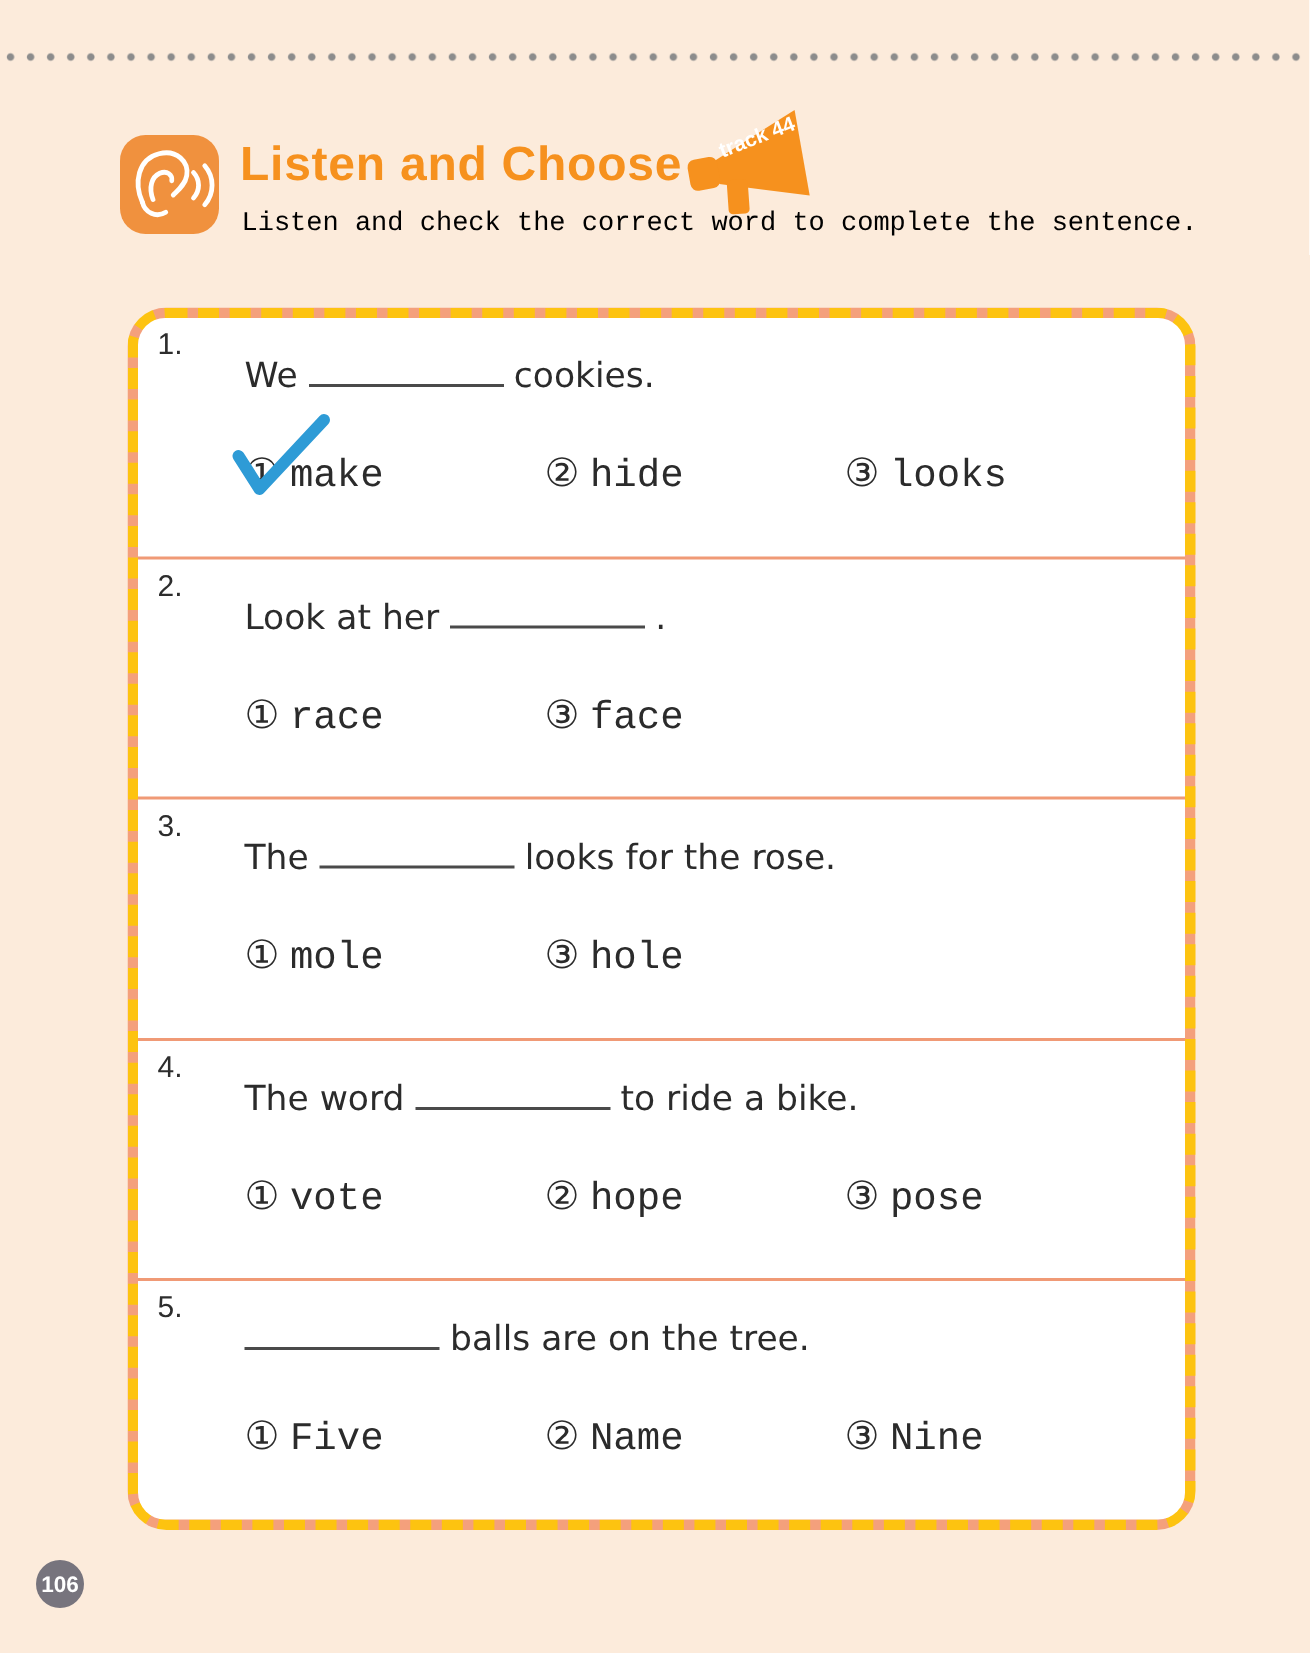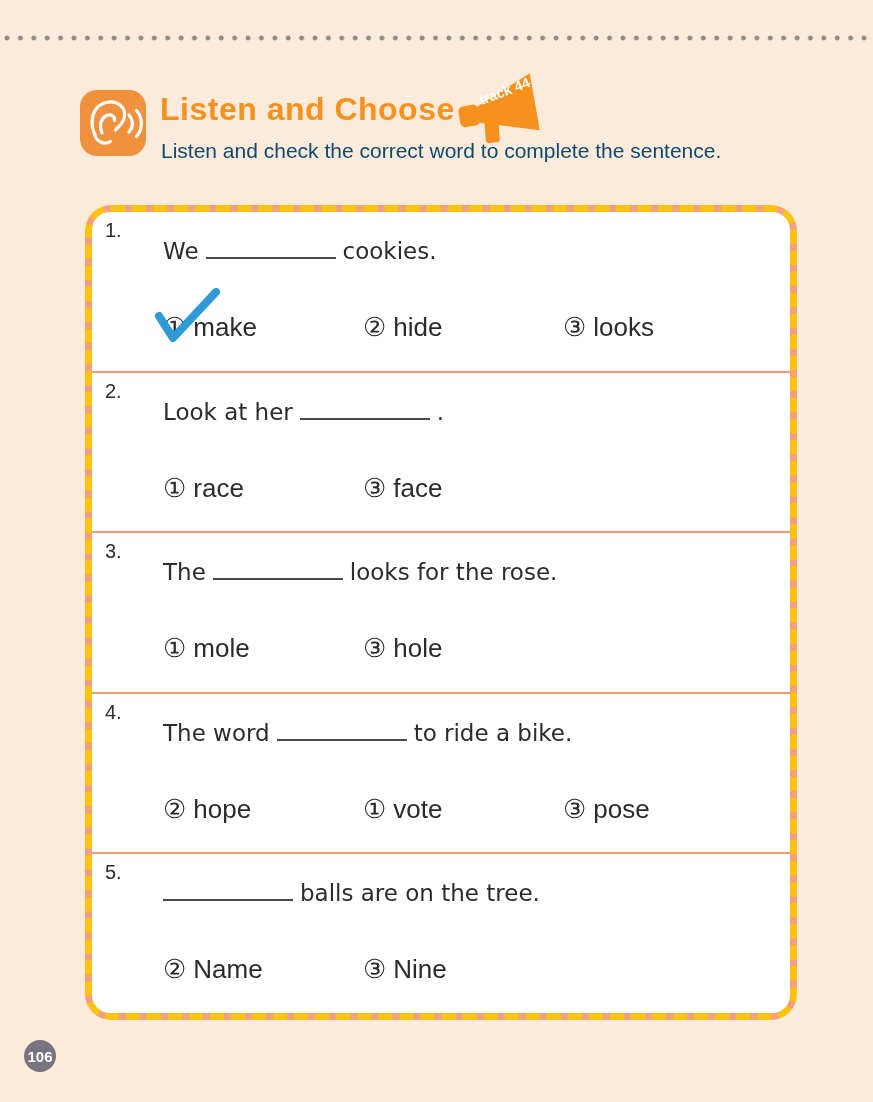--- a/index.html
+++ b/index.html
@@ -23,21 +23,21 @@
   }
 
   
   .ear-badge { position: absolute; left: 80px; top: 90px; width: 66px; height: 66px; }
   .title {
     position: absolute; left: 160px; top: 91px;
     font-size: 32px; font-weight: bold; color: #F6911E; letter-spacing: 0.5px;
   }
   .subtitle {
     position: absolute; left: 161px; top: 139px;
-    font-size: 21px; color: #0c4a6e;
+    font-size: 18px; color: #000000; font-family: Liberation Mono, monospace;
   }
   .megaphone { position: absolute; left: 446px; top: 72px; width: 108px; height: 82px; }
 
   
   .panel {
     position: absolute; left: 85px; top: 205px;
     width: 712px; height: 815px;
     box-sizing: border-box;
     border: 7px dashed #FDC310;
     background: #F4A07C;
@@ -62,23 +62,23 @@
     font-size: 23px; color: #2B2B2B; white-space: nowrap;
     font-family: "DejaVu Sans", sans-serif;
   }
   .blank {
     display: inline-block;
     width: 130px;
     border-bottom: 2px solid #4A4A4A;
     margin: 0 7px;
   }
   .q-options {
-    position: absolute; top: 100px; left: 71px;
+    position: absolute; top: 88px; left: 71px;
     display: flex;
-    font-family: Liberation Sans, sans-serif;
+    font-family: Liberation Mono, monospace;
   }
   .q-option {
     width: 200px;
     font-size: 26px; color: #2B2B2B;
     position: relative;
     white-space: nowrap;
   }
   .q-option .marker { font-size: 26px; margin-right: 7px; }
   .check-svg {
     position: absolute; left: -13px; top: -27px;
@@ -183,37 +183,40 @@
         </div>
       </div>
 
       <div class="q-row">
         <div class="q-number">4.</div>
         <div class="q-sentence">
           <span>The word</span><span class="blank"></span><span>to ride a bike.</span>
         </div>
         <div class="q-options">
           <div class="q-option">
+            <span class="marker">①</span><span>vote</span>
+          </div>
+          <div class="q-option">
             <span class="marker">②</span><span>hope</span>
           </div>
           <div class="q-option">
-            <span class="marker">①</span><span>vote</span>
-          </div>
-          <div class="q-option">
             <span class="marker">③</span><span>pose</span>
           </div>
         </div>
       </div>
 
       <div class="q-row">
         <div class="q-number">5.</div>
         <div class="q-sentence">
           <span></span><span class="blank" style="margin-left:0"></span><span>balls are on the tree.</span>
         </div>
         <div class="q-options">
+          <div class="q-option">
+            <span class="marker">①</span><span>Five</span>
+          </div>
           <div class="q-option">
             <span class="marker">②</span><span>Name</span>
           </div>
           <div class="q-option">
             <span class="marker">③</span><span>Nine</span>
           </div>
         </div>
       </div>
 
     </div>

